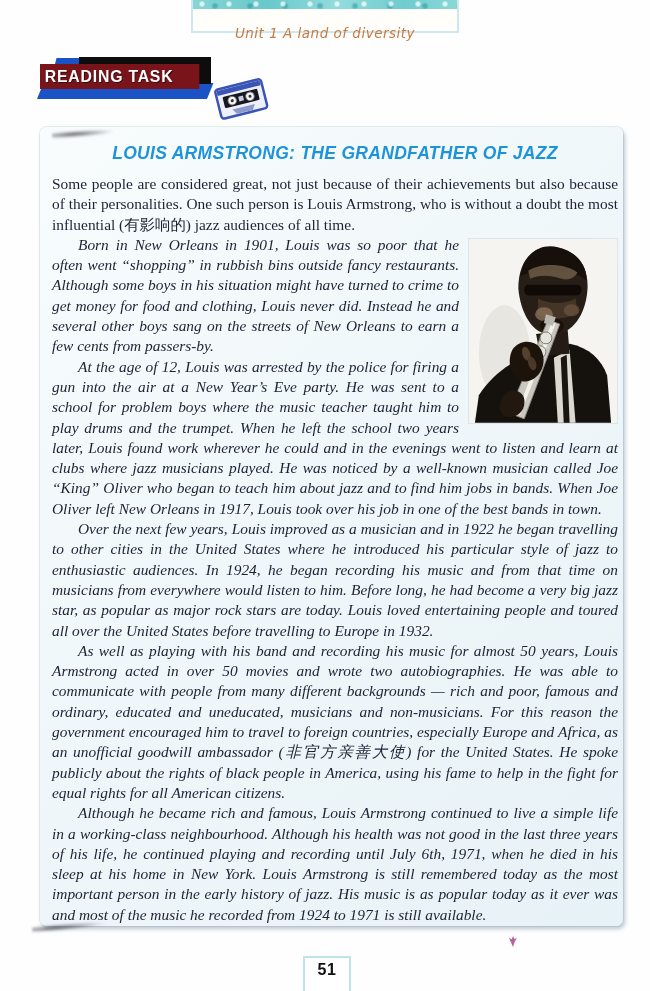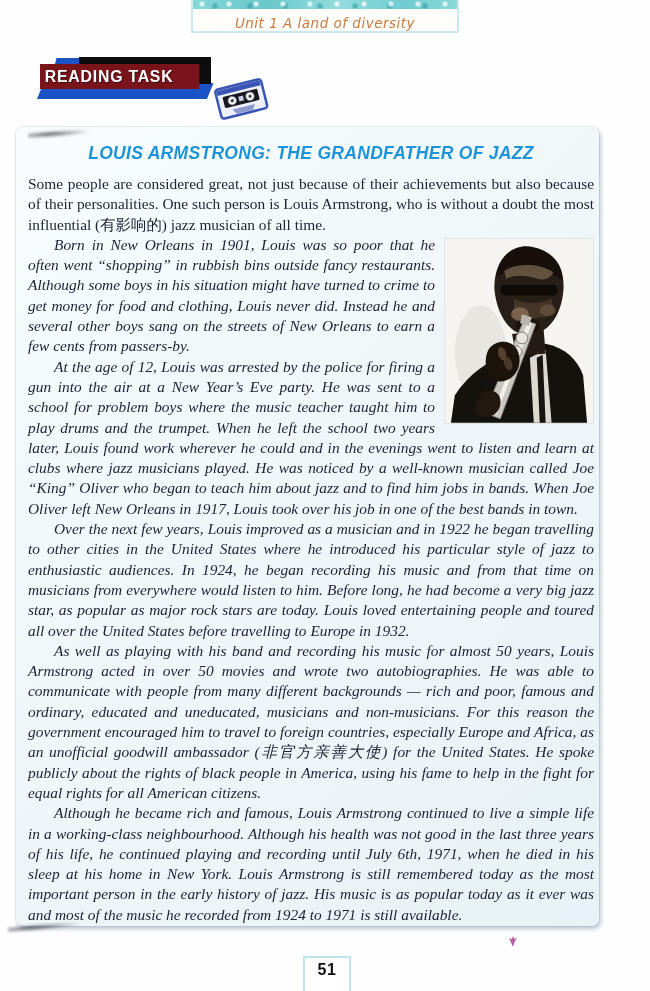--- a/index.html
+++ b/index.html
@@ -17,21 +17,21 @@
     height:9px;width:100%;
     background-image:
       radial-gradient(circle at 9px 4px, rgba(255,255,255,0.75) 1.5px, rgba(255,255,255,0) 3.5px),
       radial-gradient(circle at 22px 6px, rgba(23,136,146,0.45) 1.5px, rgba(23,136,146,0) 4px),
       linear-gradient(90deg,#86d6d6 0%,#69c8cb 28%,#93dcdc 55%,#6fcccf 80%,#8ad8d8 100%);
     background-size:27px 9px, 35px 9px, 100% 100%;
   }
   .unit-label{
     display:block;text-align:center;color:#c9793d;
     font:italic 13.5px/18px "DejaVu Sans", sans-serif;
-    letter-spacing:0.5px;padding-top:5px;
+    letter-spacing:0.5px;padding-top:15px;
   }
   
   .rt-banner{position:absolute;left:35px;top:57px;width:185px;height:46px;}
   .rt-blue{
     position:absolute;left:2px;top:26px;width:170px;height:16px;
     background:#1a53c6;transform:skewX(-22deg);transform-origin:0 100%;
   }
   .rt-blue-tab{position:absolute;left:18px;top:1px;width:28px;height:28px;background:#1a53c6;transform:skewX(-14deg);}
   .rt-black{position:absolute;left:44px;top:0;width:132px;height:27px;background:#0d0d0d;}
   .rt-red{
@@ -39,21 +39,21 @@
     color:#ffffff;font-family:"Liberation Sans", sans-serif;font-weight:bold;
     font-size:16.5px;line-height:25px;letter-spacing:0.8px;
     padding-left:5px;box-sizing:border-box;white-space:nowrap;
     text-shadow:1px 1px 0 rgba(0,0,0,0.55);
     transform:scaleX(0.96);transform-origin:left center;
   }
   
   .cassette{position:absolute;left:216px;top:80px;width:52px;height:40px;transform:rotate(-14deg);}
   
   .card{
-    position:absolute;left:16px;top:127px;width:583px;height:799px;
+    position:absolute;left:40px;top:127px;width:583px;height:799px;
     background:linear-gradient(135deg,#f8fcfd 0%,#eef6f9 55%,#e7f2f6 100%);
     border-radius:7px;
     box-shadow:2px 3px 4px rgba(110,130,155,0.45), 0 0 0 1px rgba(175,200,212,0.3);
     box-sizing:border-box;
     padding:13px 5px 0 12px;
   }
   .smudge{position:absolute;height:7px;filter:blur(1px);}
   .smudge-tl{
     left:12px;top:3px;width:62px;transform:rotate(-4deg);
     background:radial-gradient(ellipse at 35% 50%, rgba(45,45,52,0.7), rgba(45,45,52,0) 72%);
@@ -121,21 +121,21 @@
   </svg>
 </div>
 
 <div class="card">
   <div class="smudge smudge-tl"></div>
   <div class="smudge smudge-bl"></div>
 
   <h1 class="article-title">LOUIS ARMSTRONG: THE GRANDFATHER OF JAZZ</h1>
 
   <div class="article-body">
-    <p class="para">Some people are considered great, not just because of their achievements but also because of their personalities. One such person is Louis Armstrong, who is without a doubt the most influential (有影响的) jazz musician of all time.</p>
+    <p class="para">Some people are considered great, not just because of their achievements but also because of their personalities. One such person is Louis Armstrong, who is without a doubt the most influential (有影响的) jazz audiences of all time.</p>
 
     <figure class="photo-float">
       <svg viewBox="0 0 150 186" xmlns="http://www.w3.org/2000/svg" role="img">
         <rect width="150" height="186" fill="#f5f4f0"></rect>
         <ellipse cx="36" cy="115" rx="26" ry="48" fill="#e7e6e1"></ellipse>
         <ellipse cx="52" cy="150" rx="20" ry="30" fill="#edece7"></ellipse>
 
         <path d="M6,186 L10,158 C24,136 44,124 62,116 L102,106 C122,110 134,122 140,138 L144,186 Z" fill="#15110d"></path>
 
         <path d="M86,120 L102,112 L108,186 L90,186 Z" fill="#dcd9d0"></path>

